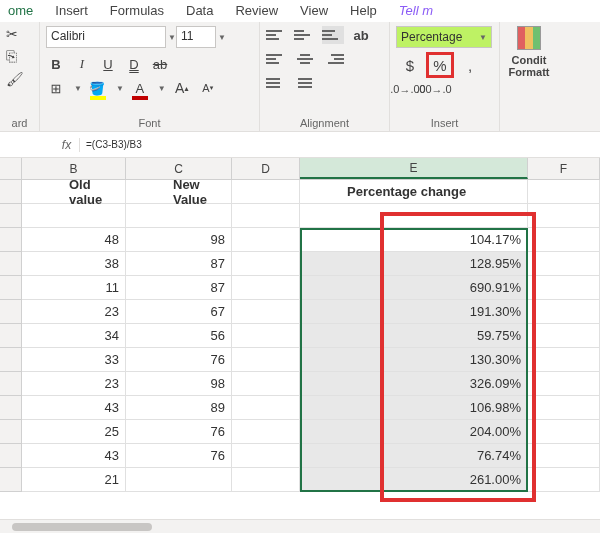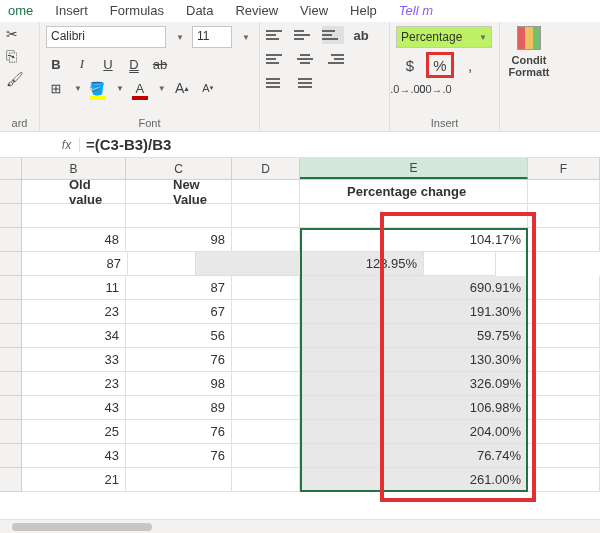--- a/index.html
+++ b/index.html
@@ -12,21 +12,21 @@
 
 .ribbon { display: flex; background: #f3f2f1; border-bottom: 1px solid #e1dfdd; height: 110px; }
 .rgroup { display: flex; flex-direction: column; justify-content: space-between; border-right: 1px solid #e1dfdd; padding: 4px 6px 2px; }
 .rgroup-body { flex: 1; }
 .rgroup-label { font-size: 11px; color: #666; text-align: center; padding-top: 2px; }
 
 .clip-col { width: 40px; }
 .clip-col .clip-row { display:flex; align-items:center; gap:4px; margin-bottom:6px; font-size:14px; color:#444; }
 
 .font-group { width: 220px; }
-.font-row1 { display:flex; gap:8px; align-items:center; margin-bottom:6px; }
+.font-row1 { display:flex; gap:0; align-items:center; margin-bottom:6px; }
 .font-name { width:120px; height:22px; border:1px solid #c8c6c4; background:#fff; font-size:12px; padding:2px 4px; }
 .font-size { width:40px; height:22px; border:1px solid #c8c6c4; background:#fff; font-size:12px; padding:2px 4px; }
 .drop-tri { font-size:8px; color:#666; margin-left:2px; }
 .font-row2, .font-row3 { display:flex; gap:6px; align-items:center; margin-bottom:4px; }
 .fbtn { width:20px; height:20px; display:flex; align-items:center; justify-content:center; font-size:13px; color:#444; cursor:pointer; }
 .fbtn.b { font-weight:bold; }
 .fbtn.i { font-style:italic; font-family:serif; }
 .fbtn.u { text-decoration:underline; }
 .fbtn.d { text-decoration:underline; text-decoration-style:double; }
 .fbtn.s { text-decoration:line-through; }
@@ -48,21 +48,21 @@
 .pct-highlight { border:3px solid #e03030; }
 .dec-btn { width:24px; height:22px; font-size:11px; color:#444; display:flex; align-items:center; justify-content:center; }
 
 .cond-group { width: 58px; text-align:center; padding-top:4px; }
 .cond-ico { width:24px; height:24px; margin:0 auto 4px; background:linear-gradient(90deg,#e06060 33%,#f0c060 33% 66%,#70c070 66%); border:1px solid #999; }
 .cond-lbl { font-size:11px; color:#444; line-height:1.1; }
 
 .formula-bar { display:flex; align-items:center; border-bottom:1px solid #e1dfdd; height:26px; }
 .name-box { width:54px; border-right:1px solid #e1dfdd; padding:0 6px; font-size:12px; }
 .fx { width:26px; text-align:center; font-style:italic; font-size:12px; color:#666; border-right:1px solid #e1dfdd; }
-.formula-input { flex:1; padding:0 6px; font-size:15px;font-weight:bold; }
+.formula-input { flex:1; padding:0 6px; font-size:10px; }
 
 .grid { position:relative; }
 .col-headers { display:flex; height:22px; background:#f3f2f1; border-bottom:1px solid #d0d0d0; }
 .rowhead-corner { width:22px; border-right:1px solid #d0d0d0; }
 .colh { border-right:1px solid #d0d0d0; display:flex; align-items:center; justify-content:center; font-size:12px; color:#444; }
 .colh.sel { background:#d4e8d9; border-bottom:2px solid #217346; }
 .w-b { width:104px; } .w-c { width:106px; } .w-d { width:68px; } .w-e { width:228px; } .w-f { width:72px; }
 
 .grid-body { position:relative; }
 .row { display:flex; height:24px; }
@@ -180,20 +180,21 @@
             <span style="width:14px;"></span>
             <span style="width:14px;"></span>
           </div>
         <div class="indent-btn">
             <span style="width:14px;margin-left:4px;"></span>
             <span style="width:14px;margin-left:4px;"></span>
             <span style="width:14px;margin-left:4px;"></span>
           </div>
       </div>
     </div>
+    <div class="rgroup-label">Alignment</div>
   </div>
 
   <div class="rgroup num-group">
     <div class="rgroup-body">
       <div class="num-combo">
         <span>Percentage</span>
           <span class="drop-tri">▼</span>
       </div>
       <div class="num-row">
         <div class="num-btn">$</div>
@@ -252,20 +253,21 @@
         <div class="row">
           <div class="rowhead"></div>
           <div class="cell w-b right">48</div>
           <div class="cell w-c right">98</div>
           <div class="cell w-d"></div>
           <div class="cell w-e right ">104.17%</div>
           <div class="cell w-f"></div>
         </div>
         <div class="row">
           <div class="rowhead"></div>
+          <div class="cell w-b right">38</div>
           <div class="cell w-c right">87</div>
           <div class="cell w-d"></div>
           <div class="cell w-e right sel-bg">128.95%</div>
           <div class="cell w-f"></div>
         </div>
         <div class="row">
           <div class="rowhead"></div>
           <div class="cell w-b right">11</div>
           <div class="cell w-c right">87</div>
           <div class="cell w-d"></div>

